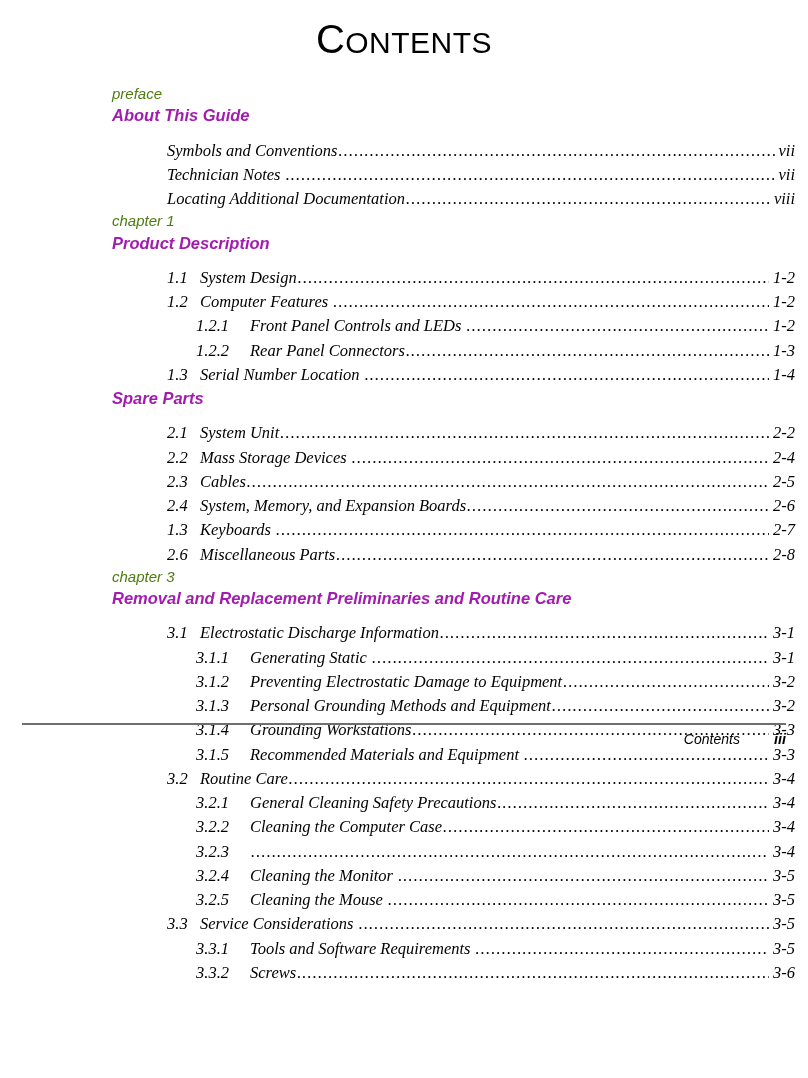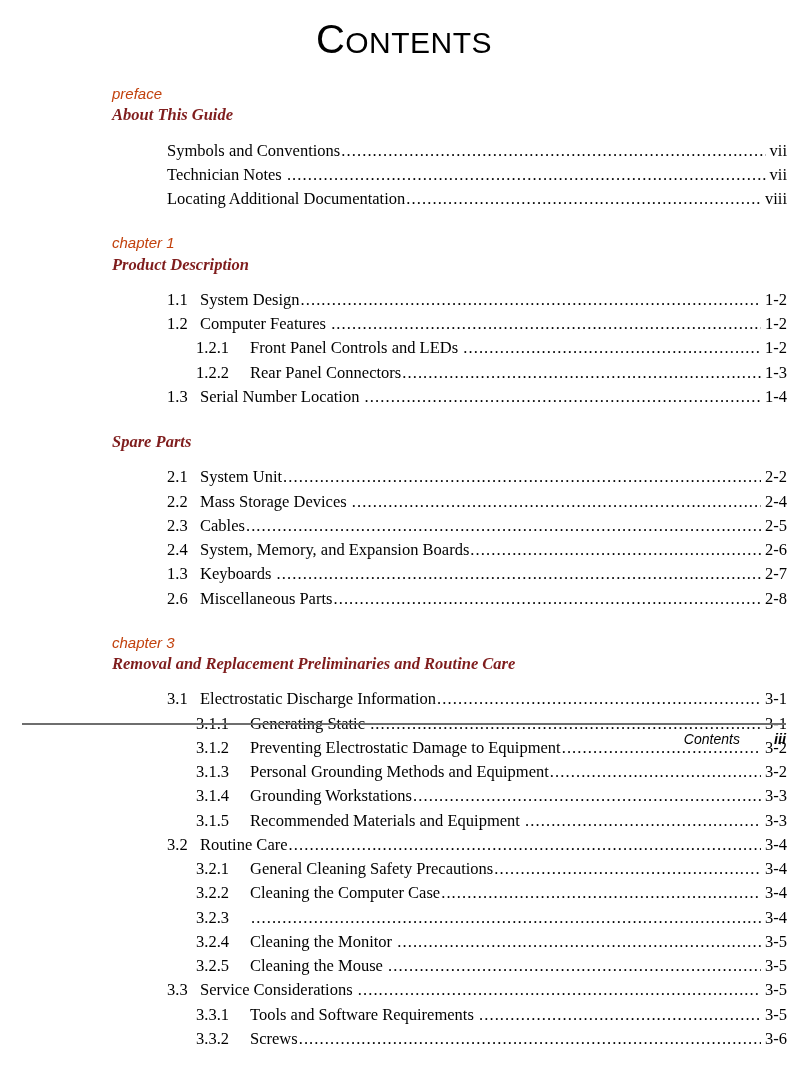--- a/index.html
+++ b/index.html
@@ -44,57 +44,57 @@
   }
 
   
   .toc {
     margin-top: 24px;
   }
   .section {
     margin-bottom: 0;
   }
   .section + .section {
-    margin-top: 22px;
   }
 
   .chapter-head {
     padding-left: 112px;
     margin-bottom: 10px;
   }
   .chapter-kicker {
     font-family: "Liberation Sans Narrow", "Liberation Sans", sans-serif;
     font-style: italic;
     font-stretch: condensed;
     font-weight: 400;
     font-size: 15px;
     line-height: 1.35;
-    color: #c2410c;
+    color: #4d7c0f;
   }
   .chapter-title {
-    font-family: Liberation Serif, serif;
+    font-family: Liberation Sans, sans-serif;
     font-style: italic;
     font-stretch: condensed;
     font-weight: 700;
     font-size: 16.5px;
     line-height: 1.35;
-    color: #7f1d1d;
+    color: #a21caf;
   }
 
   
   .entries {
     margin-top: 12px;
   }
   .entry {
     display: flex;
     align-items: flex-end;
     font-size: 16.5px;
     line-height: 1.47;
     white-space: nowrap;
-    padding-right: 21px;
+    padding-right: 13px;
+    font-style: italic;
   }
   .entry .num {
     flex: 0 0 auto;
     text-align: left;
   }
   .entry .label {
     flex: 0 0 auto;
   }
   .entry .leader {
     flex: 1 1 auto;

